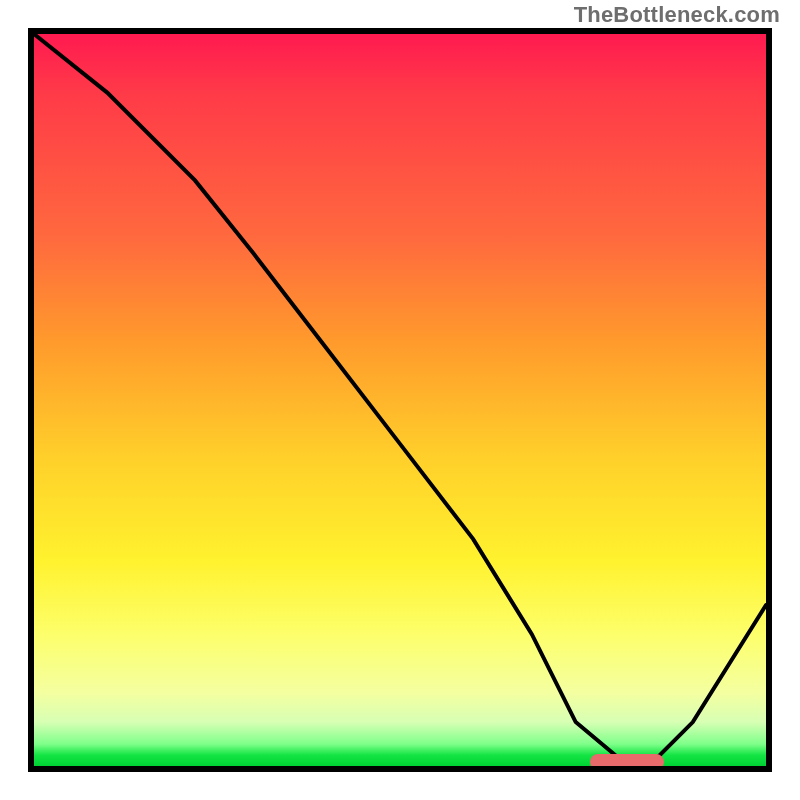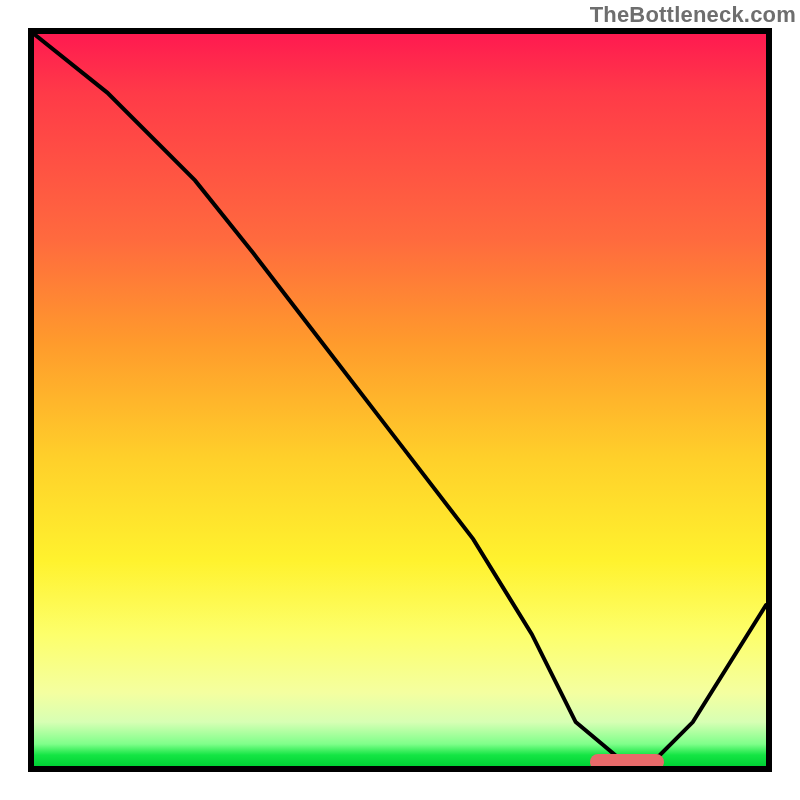--- a/index.html
+++ b/index.html
@@ -11,21 +11,21 @@
     font-family: Arial, Helvetica, sans-serif;
   }
   .canvas {
     position: relative;
     width: 800px;
     height: 800px;
   }
   .watermark {
     position: absolute;
     top: 2px;
-    right: 4px;
+    right: 20px;
     font-size: 22px;
     font-weight: bold;
     color: #6e6e6e;
     letter-spacing: 0.2px;
   }
   
   .plot-border {
     position: absolute;
     left: 28px;
     top: 28px;

